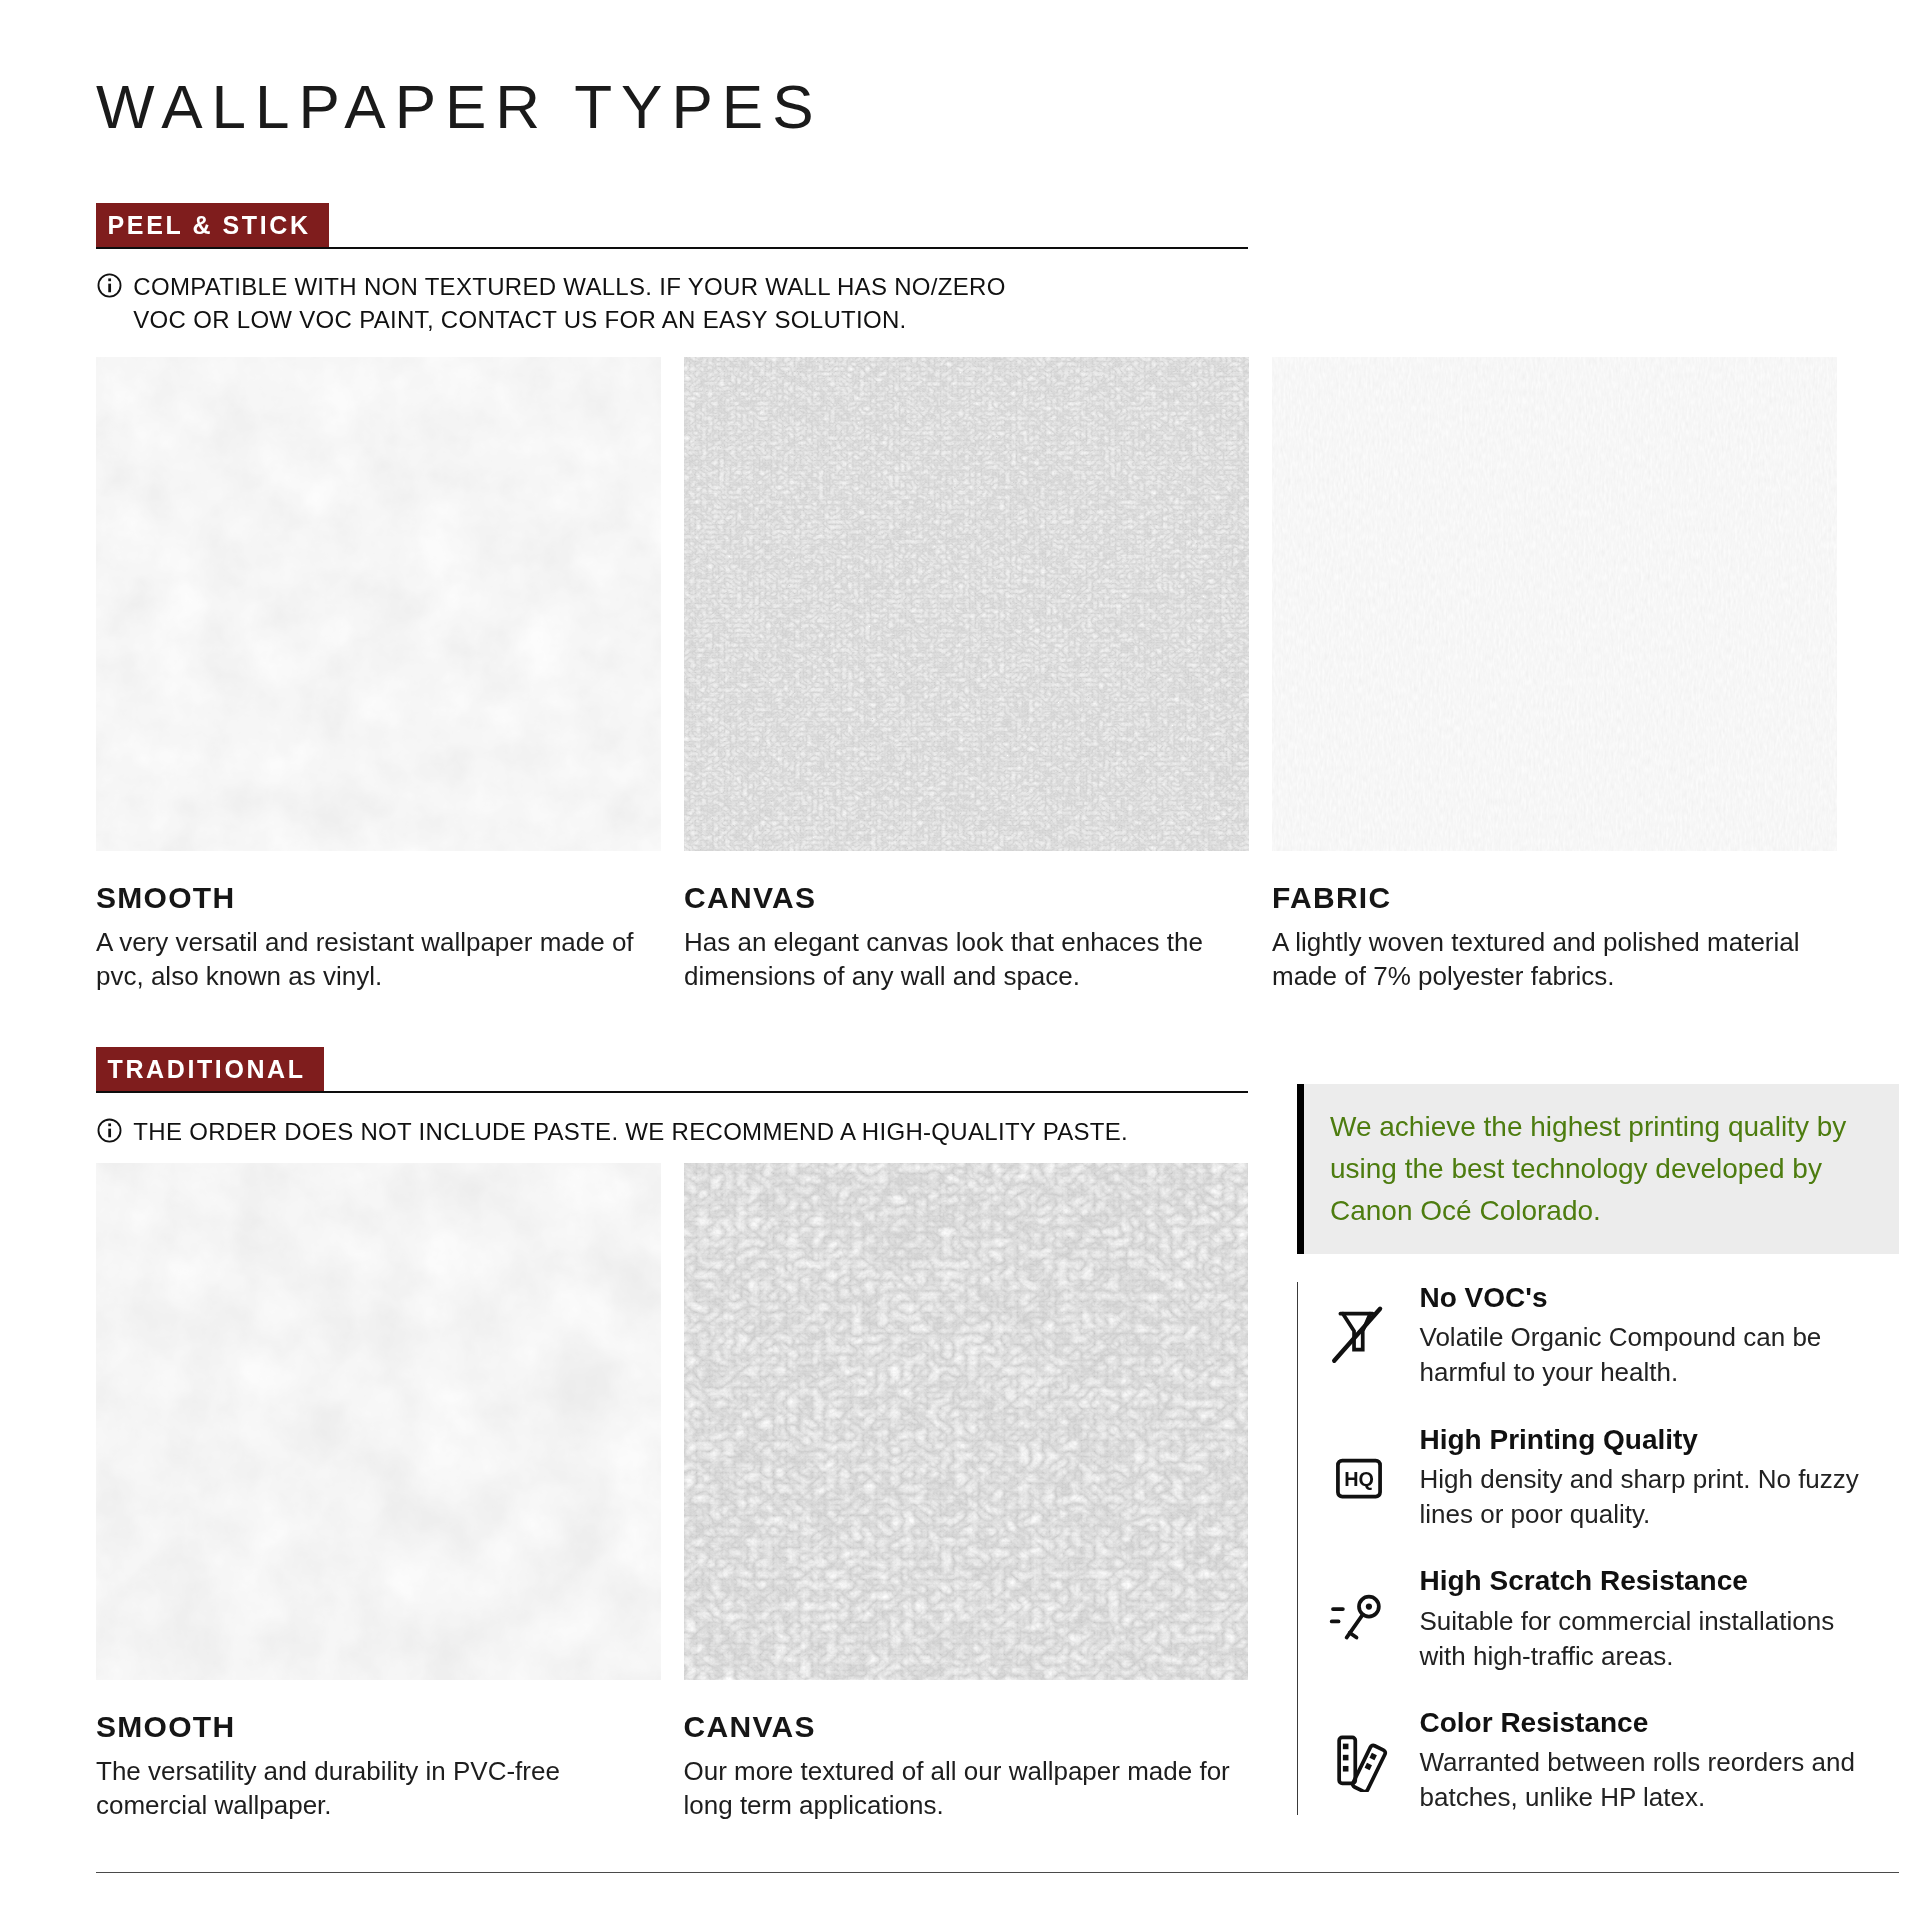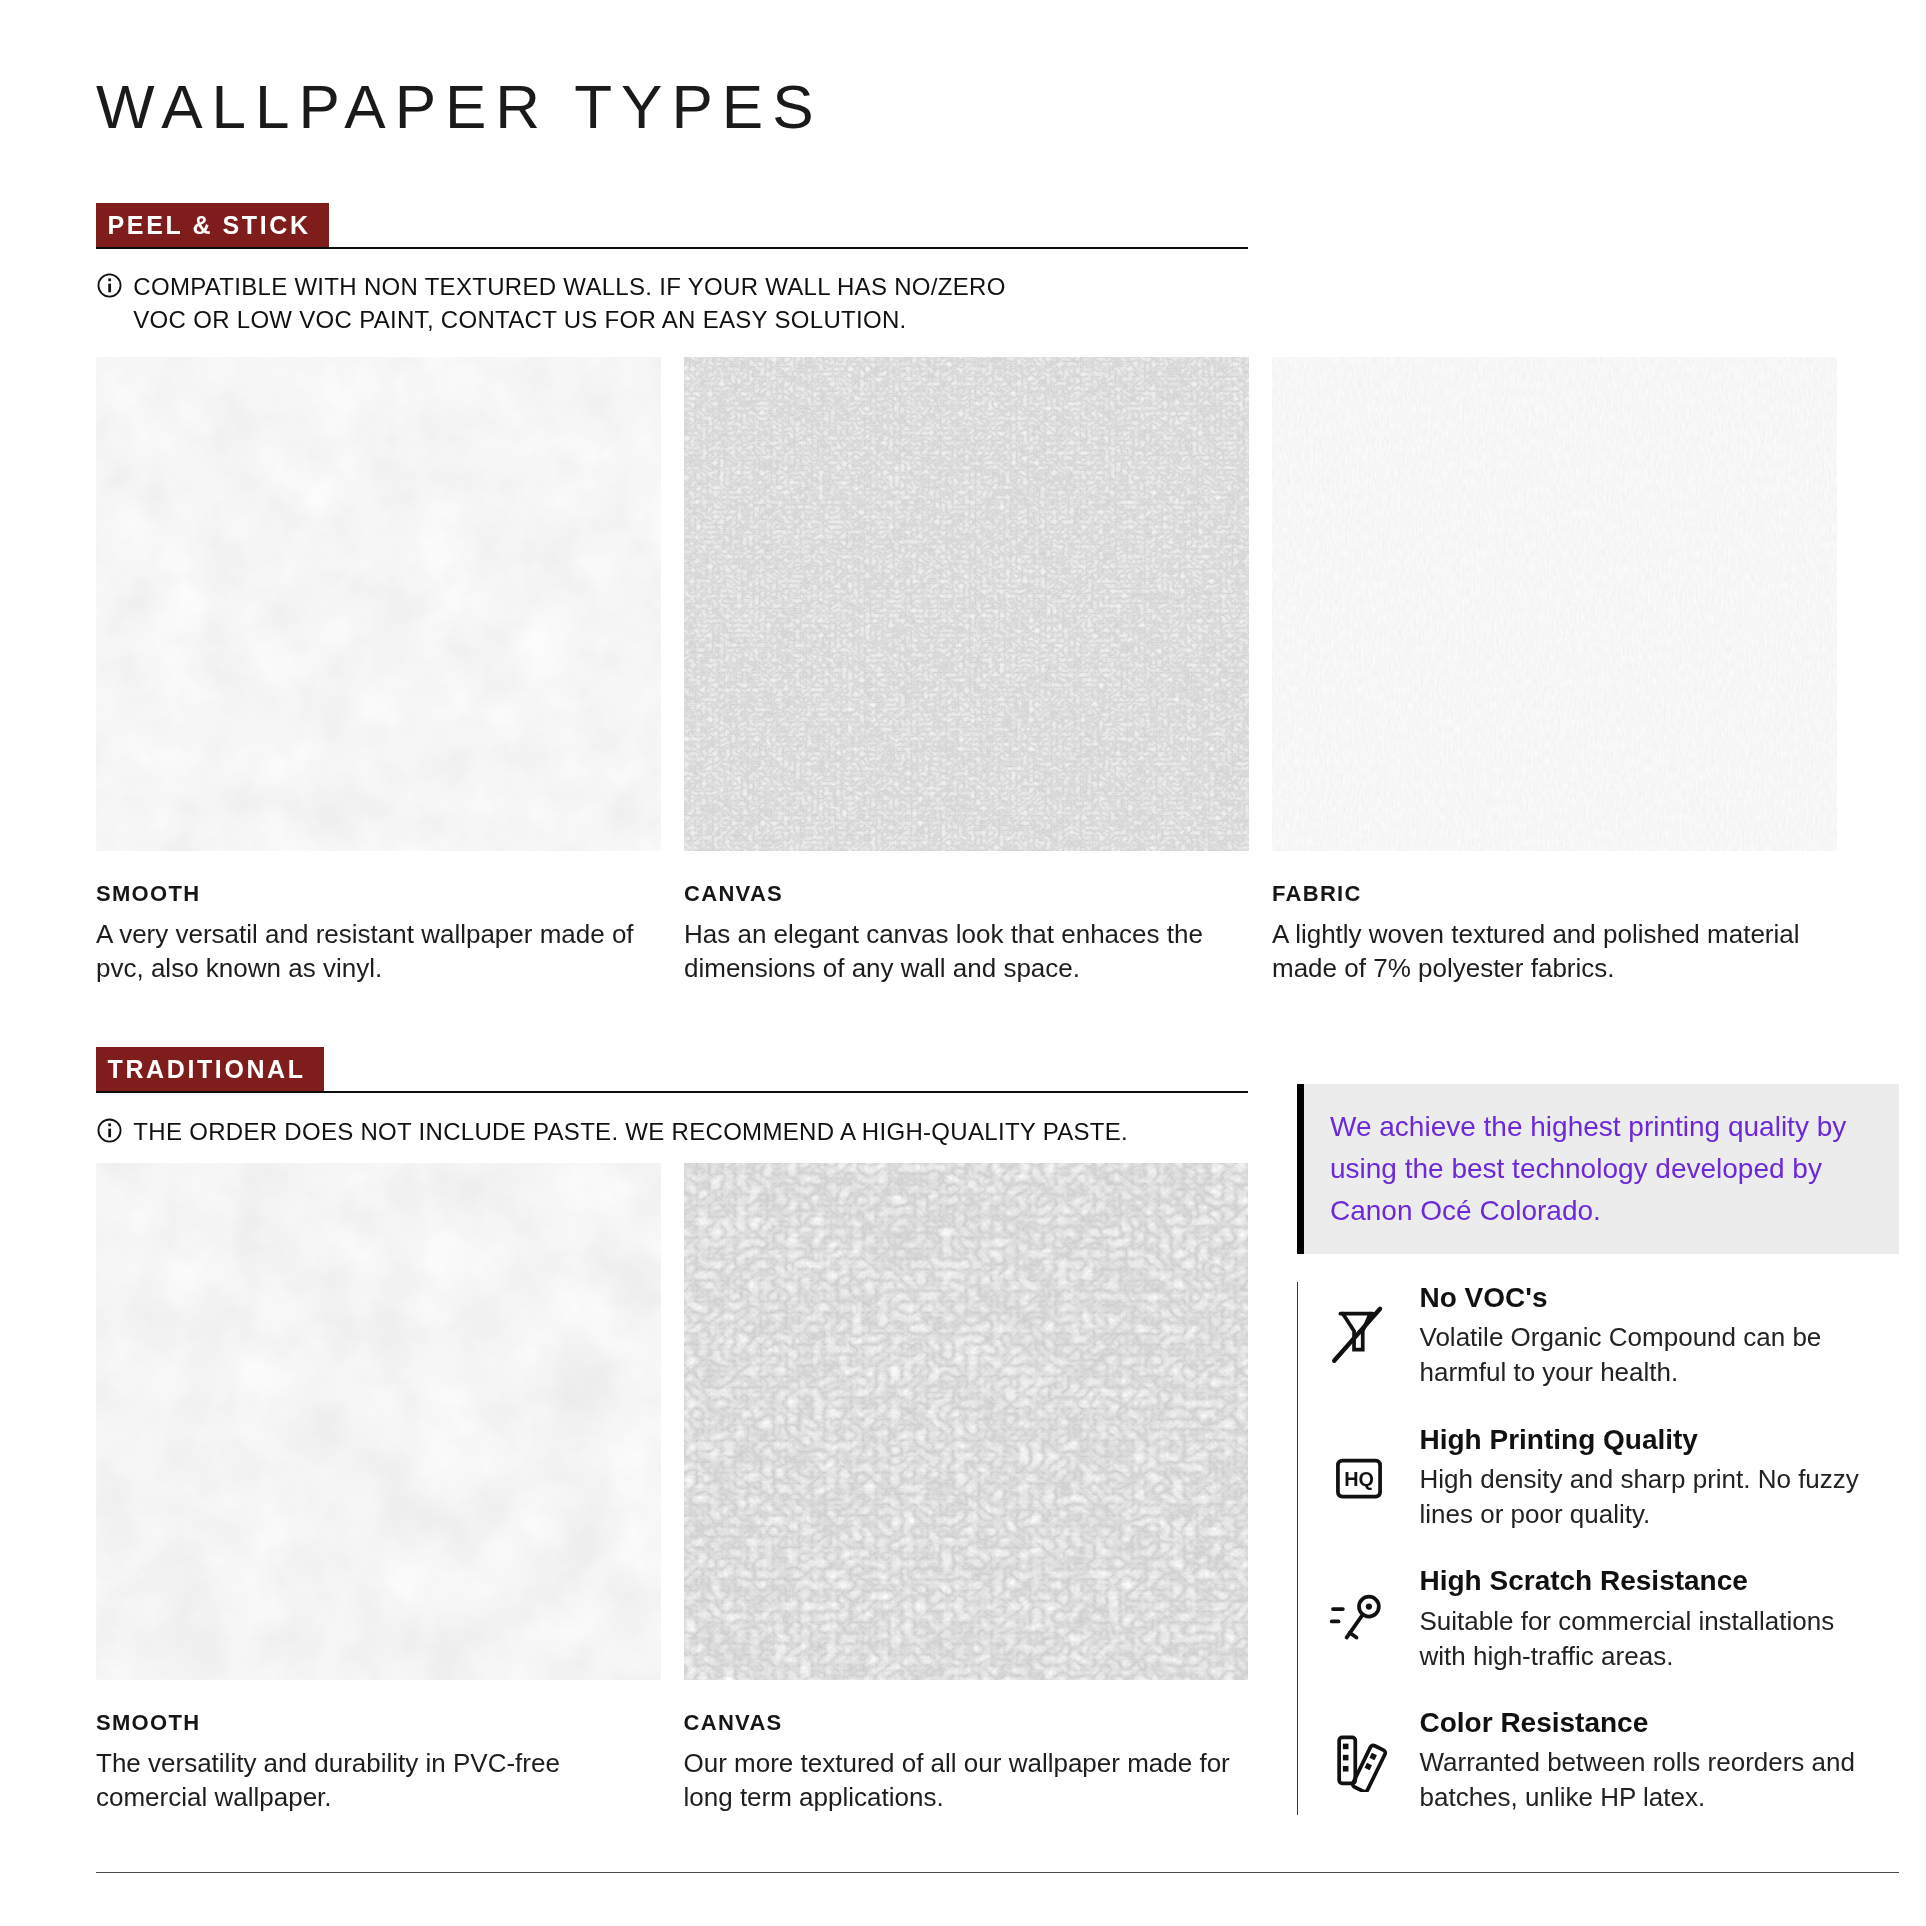--- a/index.html
+++ b/index.html
@@ -42,28 +42,28 @@
   
   .swatch-grid{position:absolute;left:96px;display:grid;column-gap:23px;}
   .pos-peel-grid{top:357px;width:1741px;grid-template-columns:repeat(3,1fr);}
   .pos-trad-grid{top:1163px;width:1152px;grid-template-columns:repeat(2,1fr);}
   figure.swatch-cell{margin:0;}
   .swatch{
     height:494px;background:#f5f5f5;overflow:hidden;position:relative;
   }
   .swatch.tall{height:517px;}
   .tex{width:100%;height:100%;display:block;}
-  .swatch-name{margin-top:29.5px;font-size:22px;font-weight:bold;letter-spacing:1.3px;color:#161616;}
+  .swatch-name{margin-top:29.5px;font-size:30px;font-weight:bold;letter-spacing:1.3px;color:#161616;}
   .swatch-desc{margin-top:10.3px;font-size:26px;line-height:1.32;color:#1d1d1d;max-width:565px;}
   
   .quality-box{
     position:absolute;top:1084px;left:1297px;width:602px;box-sizing:border-box;
     background:#ececec;border-left:7.7px solid #000;
     padding:22px 26px;
-    font-size:28px;line-height:1.5;color:#6d28d9;
+    font-size:28px;line-height:1.5;color:#4d7c0f;
   }
   .quality-box p{margin:0;}
   .features{
     position:absolute;top:1282px;left:1297px;width:602px;box-sizing:border-box;
     border-left:1.9px solid #3a3a3a;padding-left:29.5px;
   }
   .feature{display:flex;gap:30px;align-items:center;margin-bottom:33px;}
   .feature:last-child{margin-bottom:0;}
   .f-icon{flex:0 0 auto;}
   .f-icon svg{width:62px;height:62px;display:block;}

